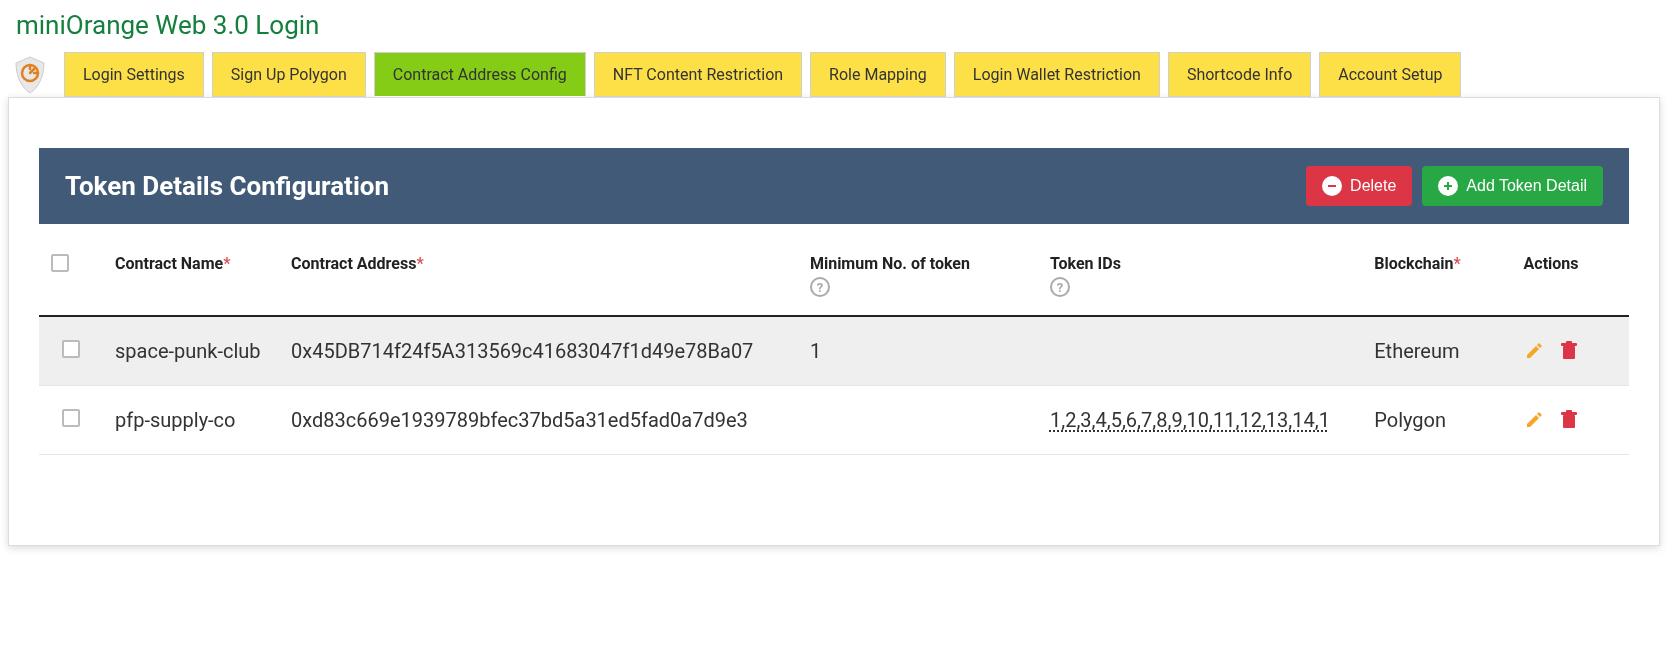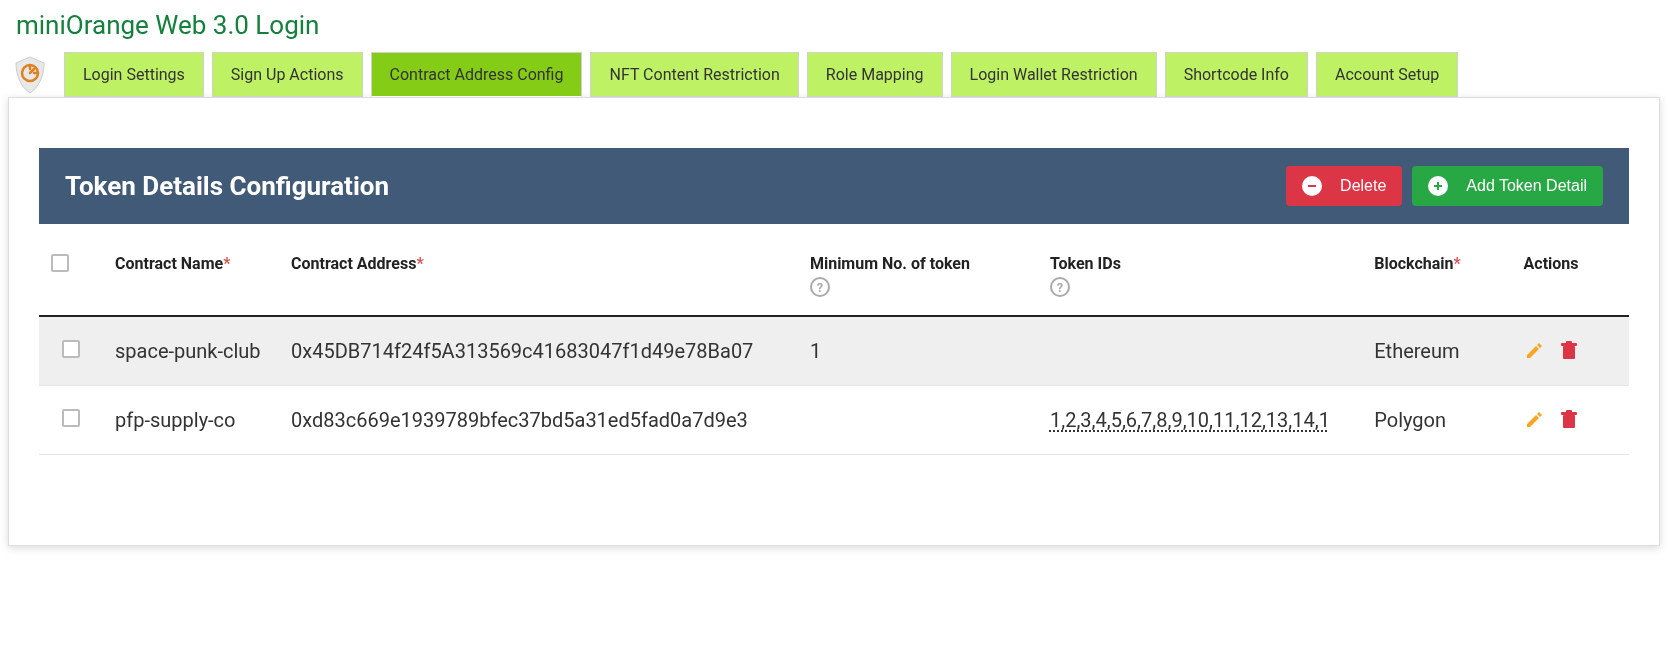--- a/index.html
+++ b/index.html
@@ -23,21 +23,21 @@
 }
 .logo {
   width: 44px;
   height: 44px;
   display: flex;
   align-items: center;
   justify-content: center;
   margin-right: 4px;
 }
 .tab {
-  background: #bef264;
+  background: #fde047;
   border: 1px solid #d0d0d0;
   color: #333;
   font-size: 16px;
   padding: 12px 18px;
   cursor: pointer;
   user-select: none;
 }
 .tab.active {
   background: #84cc16;
   border-bottom-color: #fff;
@@ -61,21 +61,21 @@
   font-size: 26px;
   font-weight: 700;
 }
 .header-buttons {
   display: flex;
   gap: 10px;
 }
 .btn {
   display: inline-flex;
   align-items: center;
-  gap: 18px;
+  gap: 8px;
   color: #fff;
   border: none;
   padding: 10px 16px;
   font-size: 16px;
   font-weight: 500;
   border-radius: 4px;
   cursor: pointer;
 }
 .btn-red { background: #dc3545; }
 .btn-green { background: #28a745; }
@@ -161,21 +161,21 @@
 <div class="tabs-row">
   <div class="logo">
     <svg width="40" height="40" viewBox="0 0 40 40">
       <path d="M20 2 L34 8 C34 22 28 33 20 38 C12 33 6 22 6 8 Z" fill="#e8e8e8" stroke="#ccc" stroke-width="1"></path>
       <circle cx="20" cy="18" r="8" fill="none" stroke="#e08020" stroke-width="2.5"></circle>
       <path d="M20 10 L20 14 M28 18 L24 18" stroke="#e08020" stroke-width="2.5" stroke-linecap="round"></path>
       <path d="M20 18 L24 14" stroke="#e08020" stroke-width="2.5" stroke-linecap="round"></path>
     </svg>
   </div>
   <div class="tab">Login Settings</div>
-  <div class="tab">Sign Up Actions</div>
+  <div class="tab">Sign Up Polygon</div>
   <div class="tab active">Contract Address Config</div>
   <div class="tab">NFT Content Restriction</div>
   <div class="tab">Role Mapping</div>
   <div class="tab">Login Wallet Restriction</div>
   <div class="tab">Shortcode Info</div>
   <div class="tab">Account Setup</div>
 </div>
 
 <div class="panel">
   <div class="section-header">

